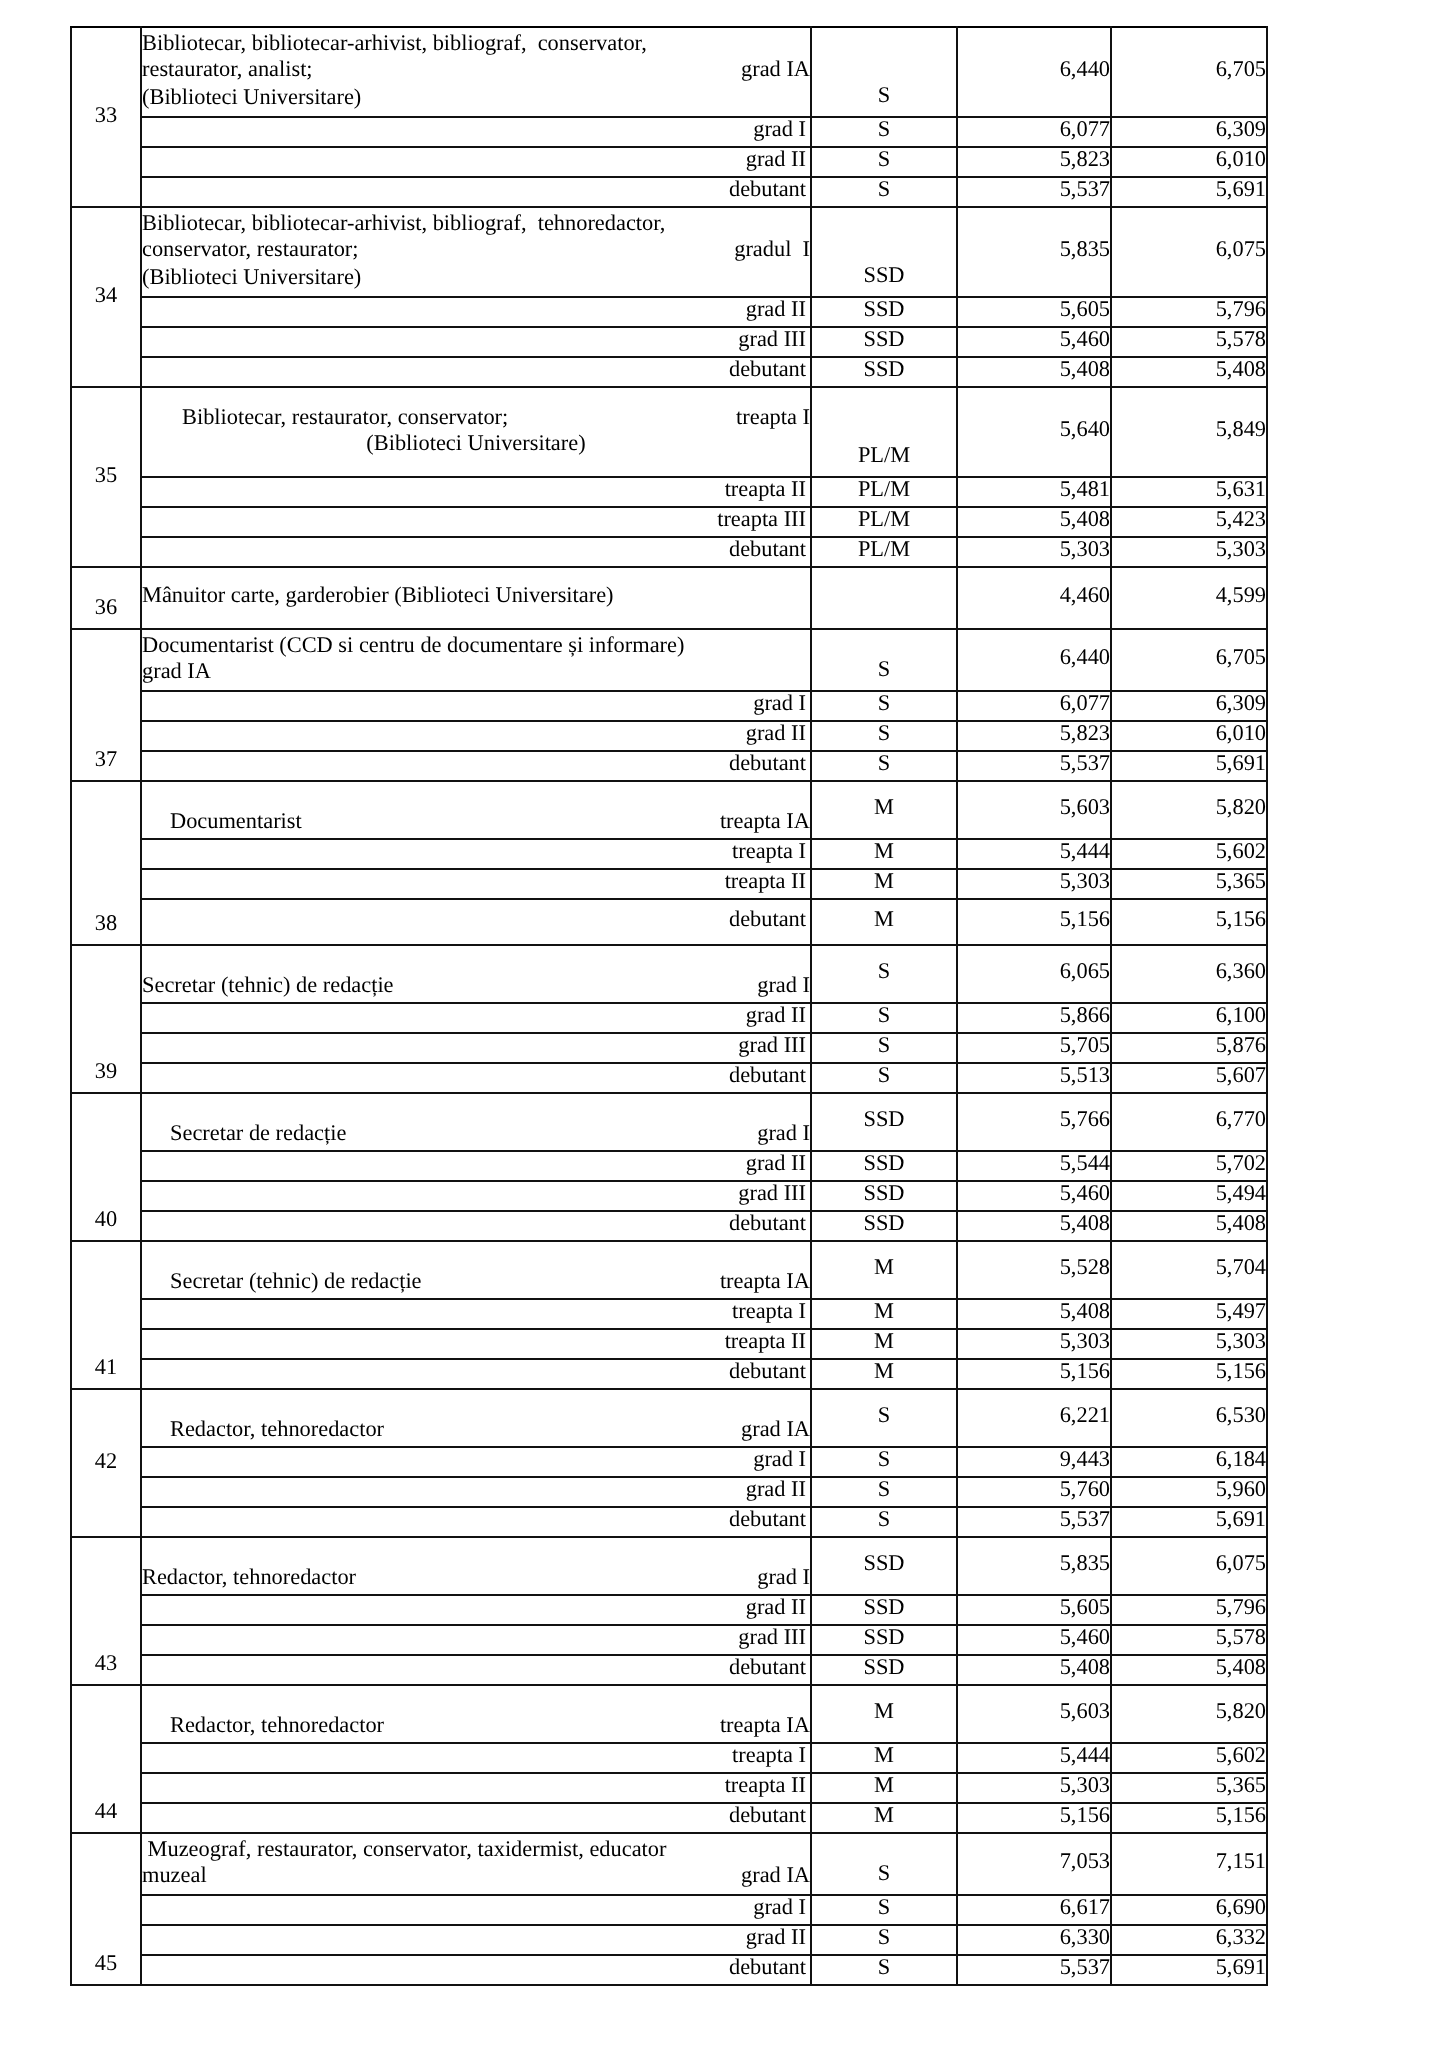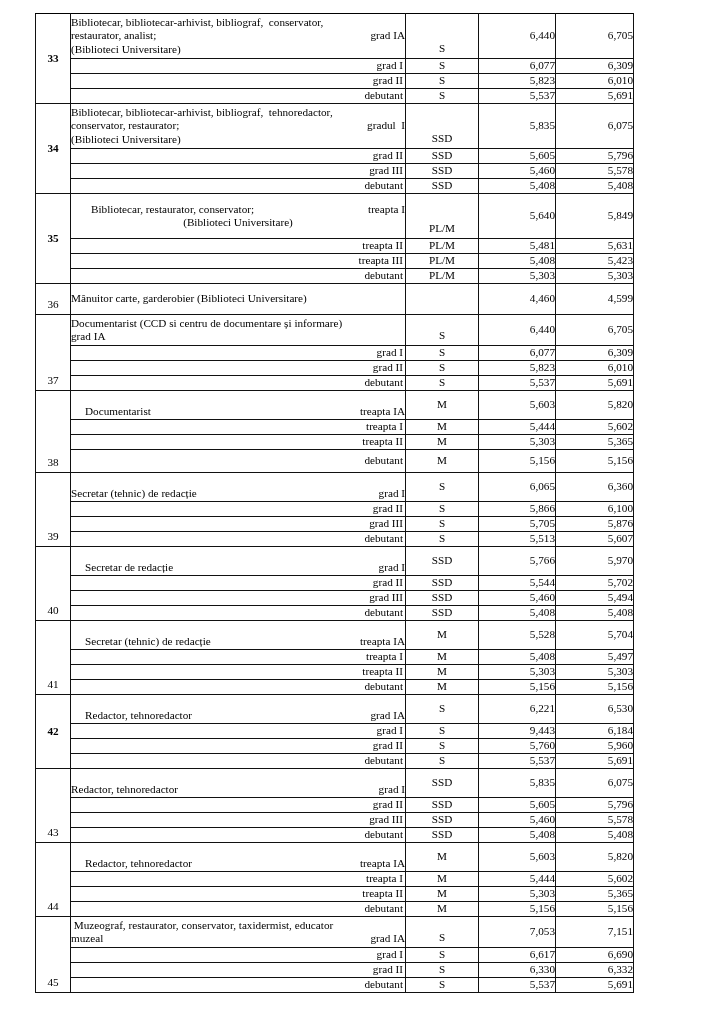--- a/index.html
+++ b/index.html
@@ -49,21 +49,21 @@
   
   tr.group-start > td { border-top: 1.6px solid #000000; }
 
   td.num {
     text-align: center;
     font-size: 11.5px;
     vertical-align: middle;
     padding: 0 1px;
   }
   td.num.align-bottom { vertical-align: bottom; padding-bottom: 3px; }
-  td.num.align-middle { vertical-align: middle; font-weight: bold; }
+  td.num.align-middle { vertical-align: middle; }
 
   td.desc {
     padding: 1px 3px 1px 3px;
     text-align: left;
     vertical-align: top;
     margin-top: 16px;
   }
   td.desc.single {
     vertical-align: middle;
     padding-top: 14px;
@@ -311,21 +311,21 @@
         <tr class="r-line group-start">
           <td class="num align-bottom" rowspan="4">40</td>
           <td class="desc single">
             <div class="d-row">
               <span class="d-left d-indent">Secretar de redacție</span>
               <span class="d-right">grad I</span>
             </div>
           </td>
           <td class="lvl">SSD</td>
           <td class="val">5,766</td>
-          <td class="val">5,970</td>
+          <td class="val">6,770</td>
         </tr>
         <tr class="r-line">
           <td class="desc only-right">grad II</td>
           <td class="lvl">SSD</td>
           <td class="val">5,544</td>
           <td class="val">5,702</td>
         </tr>
         <tr class="r-line">
           <td class="desc only-right">grad III</td>
           <td class="lvl">SSD</td>

